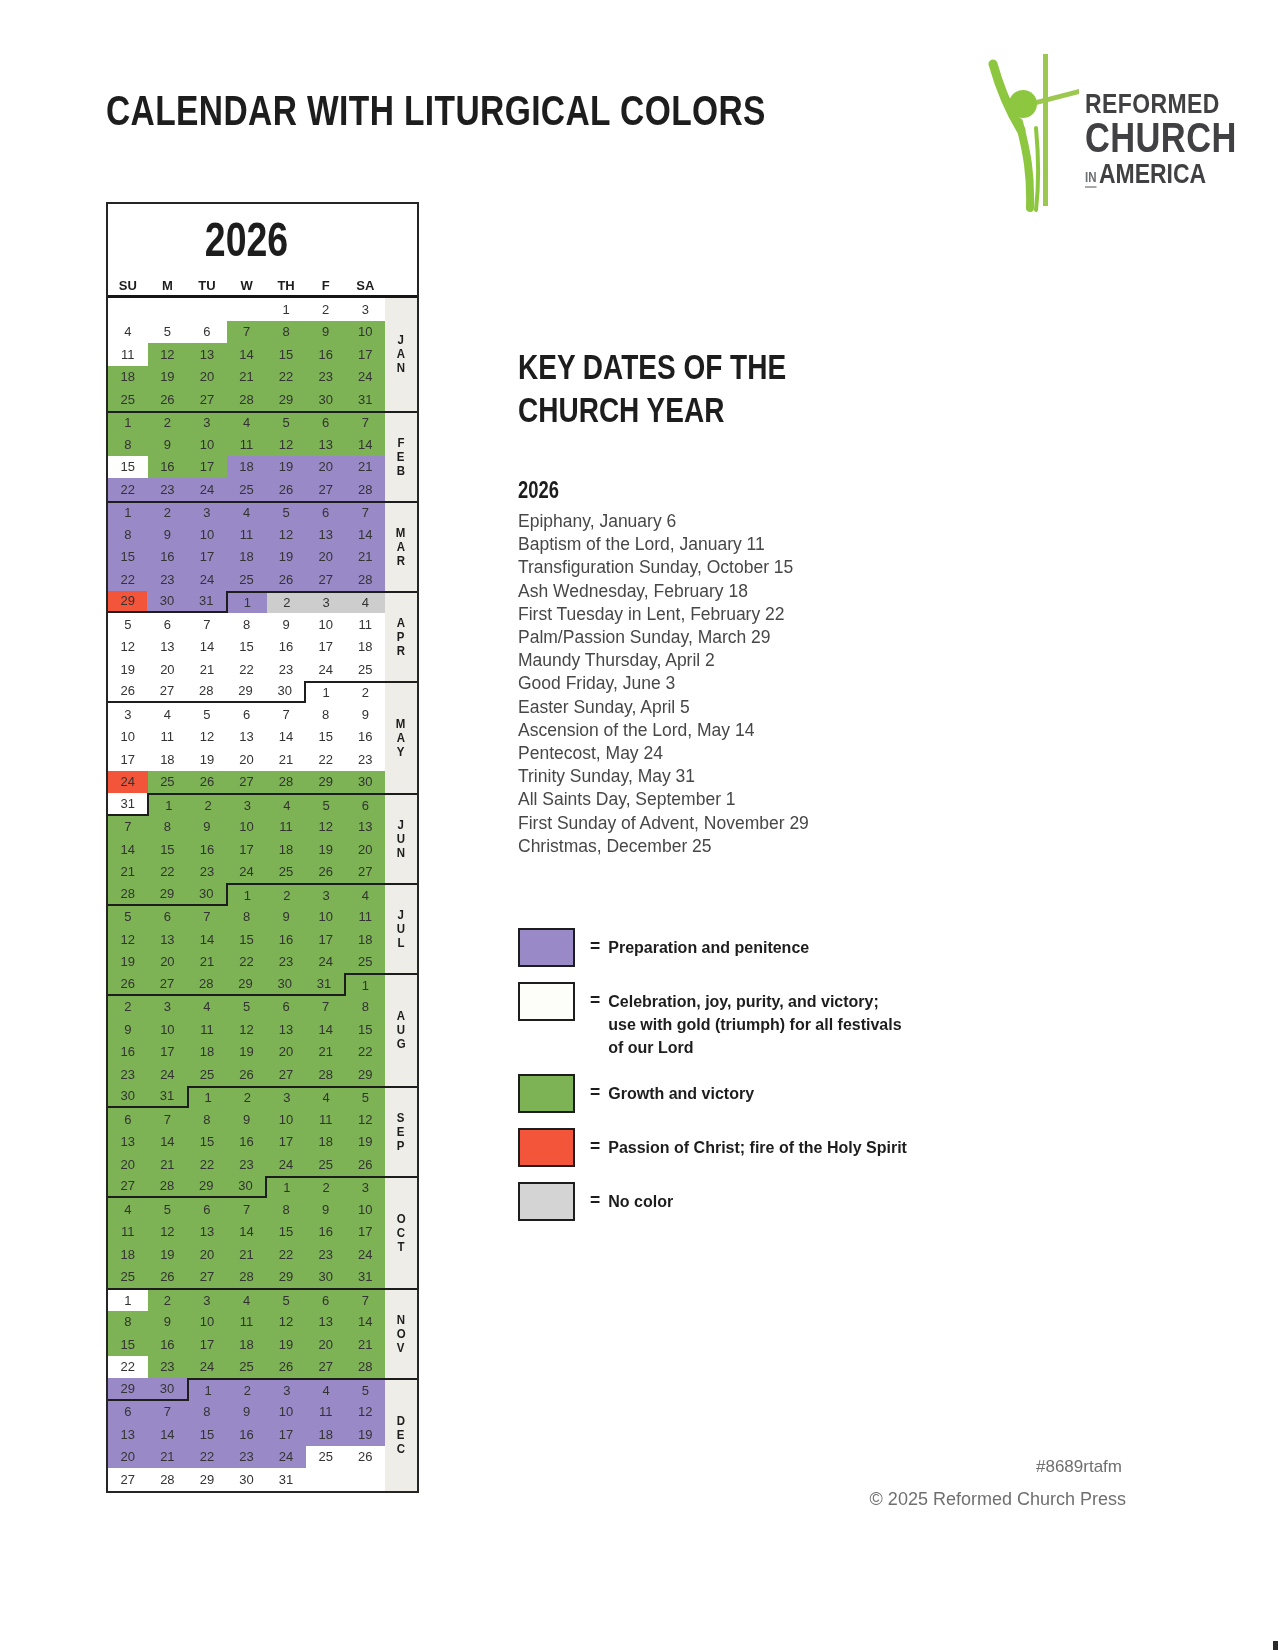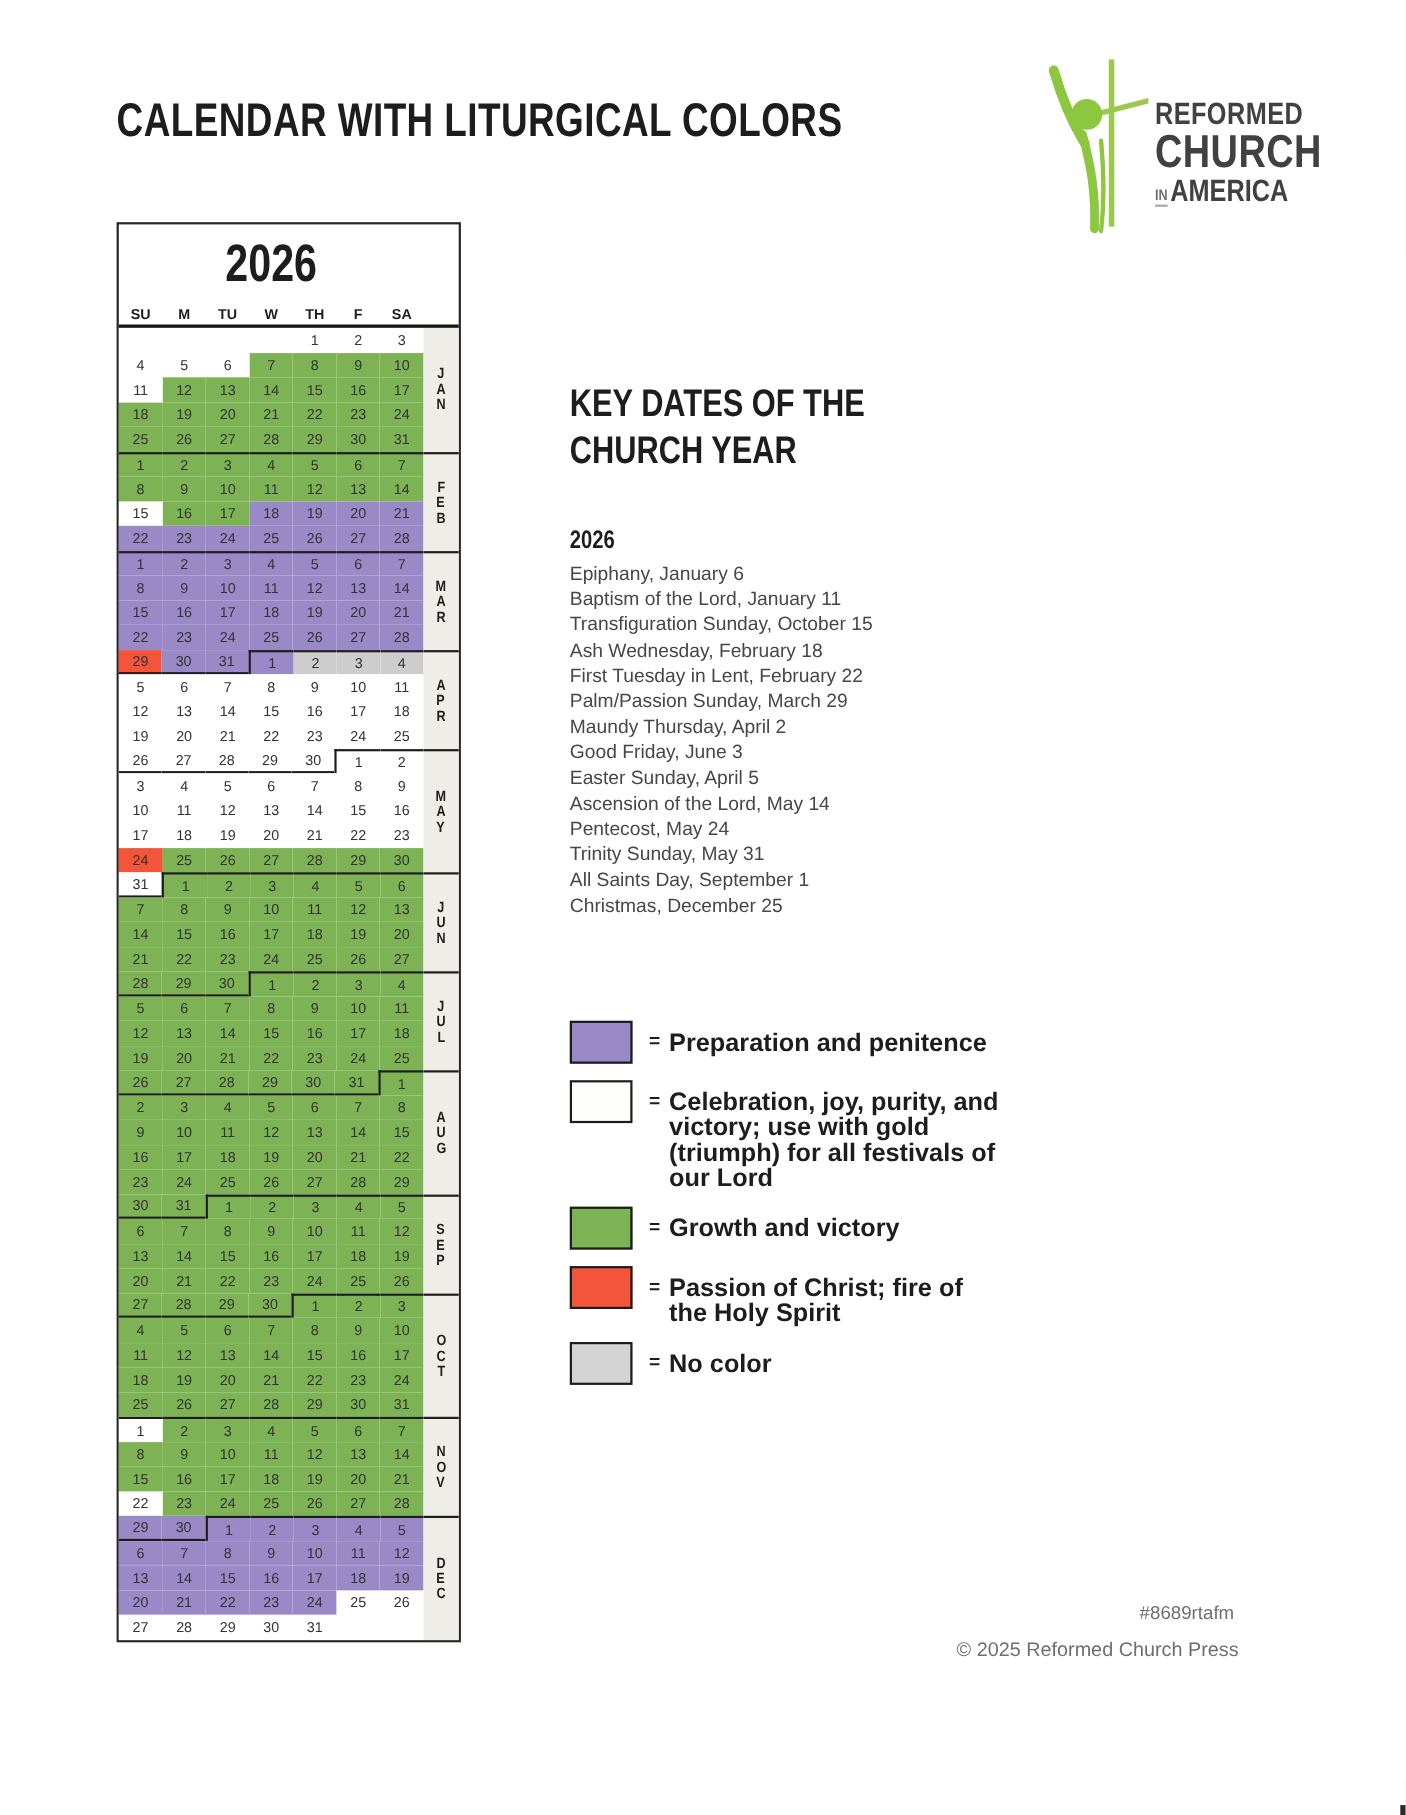--- a/index.html
+++ b/index.html
@@ -8,21 +8,21 @@
     position:relative; width:1278px; height:1650px; background:#ffffff;
     font-family:"Liberation Sans", sans-serif; overflow:hidden; margin:0 auto;
   }
   
   .doc-title {
     position:absolute; left:106px; top:86px;
     font-size:43px; font-weight:bold; color:#1d1d1d;
     transform:scaleX(0.78); transform-origin:left top; white-space:nowrap;
     letter-spacing:0.5px;
   }
-  .logo { position:absolute; left:944px; top:48px; display:flex;justify-content:flex-end; }
+  .logo { position:absolute; left:979px; top:48px; display:flex;justify-content:flex-end; }
   .logo-mark { width:106px; height:165px; flex:none; }
   .logo-text { margin-left:0px; margin-top:42px; color:#414042;
     transform:scaleX(0.82); transform-origin:left top; white-space:nowrap; }
   .lt1 { font-size:28px; font-weight:bold; line-height:28px; letter-spacing:0.5px; }
   .lt2 { font-size:42px; font-weight:bold; line-height:40px; letter-spacing:0.5px; }
   .lt3 { font-size:28px; font-weight:bold; line-height:32px; display:flex; align-items:flex-end; }
   .lt3 .in-small { font-size:14px; line-height:16px; color:#6d6e71;
     border-bottom:2px solid #a7a9ac; margin-right:3px; margin-bottom:2px; padding-bottom:1px; }
   
   .cal { position:absolute; left:106px; top:202px; width:313px; border:2px solid #252525; background:#fff; }
@@ -50,21 +50,21 @@
     transform:scaleX(0.8); transform-origin:left top; white-space:nowrap; }
   .kd-year { margin-top:46px; font-size:23px; font-weight:bold; color:#1d1d1d;
     transform:scaleX(0.8); transform-origin:left top; }
   .kd-list { margin-top:6px; }
   .kd-line { font-size:17.5px; line-height:23.2px; color:#474747; }
   
   .legend { position:absolute; left:518px; top:928px; width:400px; }
   .lg-item { display:flex; align-items:flex-start; margin-bottom:15px; }
   .lg-swatch { width:57px; height:39px; border:2px solid #1d1d1d; flex:none; }
   .lg-eq { margin-left:15px; margin-top:8px; font-size:17.5px; font-weight:bold; color:#1d1d1d; flex:none; }
-  .lg-text { margin-left:8px; margin-top:8px; font-size:23px; font-weight:bold;
+  .lg-text { margin-left:8px; margin-top:8px; font-size:16px; font-weight:bold;
     color:#1d1d1d; line-height:23px; width:300px; }
   
   .doc-code { position:absolute; right:156px; top:1457px; font-size:17px; color:#6f6f6f; }
   .copyright { position:absolute; right:152px; top:1489px; font-size:18px; color:#6f6f6f; }
   .corner-mark { position:absolute; right:0; bottom:0; width:5px; height:9px; background:#2a2a2a; }
 </style>
 </head>
 <body>
 
 <div class="page">
@@ -665,20 +665,21 @@
         <div class="kd-line">Ash Wednesday, February 18</div>
         <div class="kd-line">First Tuesday in Lent, February 22</div>
         <div class="kd-line">Palm/Passion Sunday, March 29</div>
         <div class="kd-line">Maundy Thursday, April 2</div>
         <div class="kd-line">Good Friday, June 3</div>
         <div class="kd-line">Easter Sunday, April 5</div>
         <div class="kd-line">Ascension of the Lord, May 14</div>
         <div class="kd-line">Pentecost, May 24</div>
         <div class="kd-line">Trinity Sunday, May 31</div>
         <div class="kd-line">All Saints Day, September 1</div>
+        <div class="kd-line">First Sunday of Advent, November 29</div>
         <div class="kd-line">Christmas, December 25</div>
       </div>
   </div>
 
   <div class="legend" id="legend">
       <div class="lg-item">
         <div class="lg-swatch" style="background: rgb(153, 138, 199);"></div>
         <div class="lg-eq">=</div>
         <div class="lg-text">Preparation and penitence</div>
       </div>

